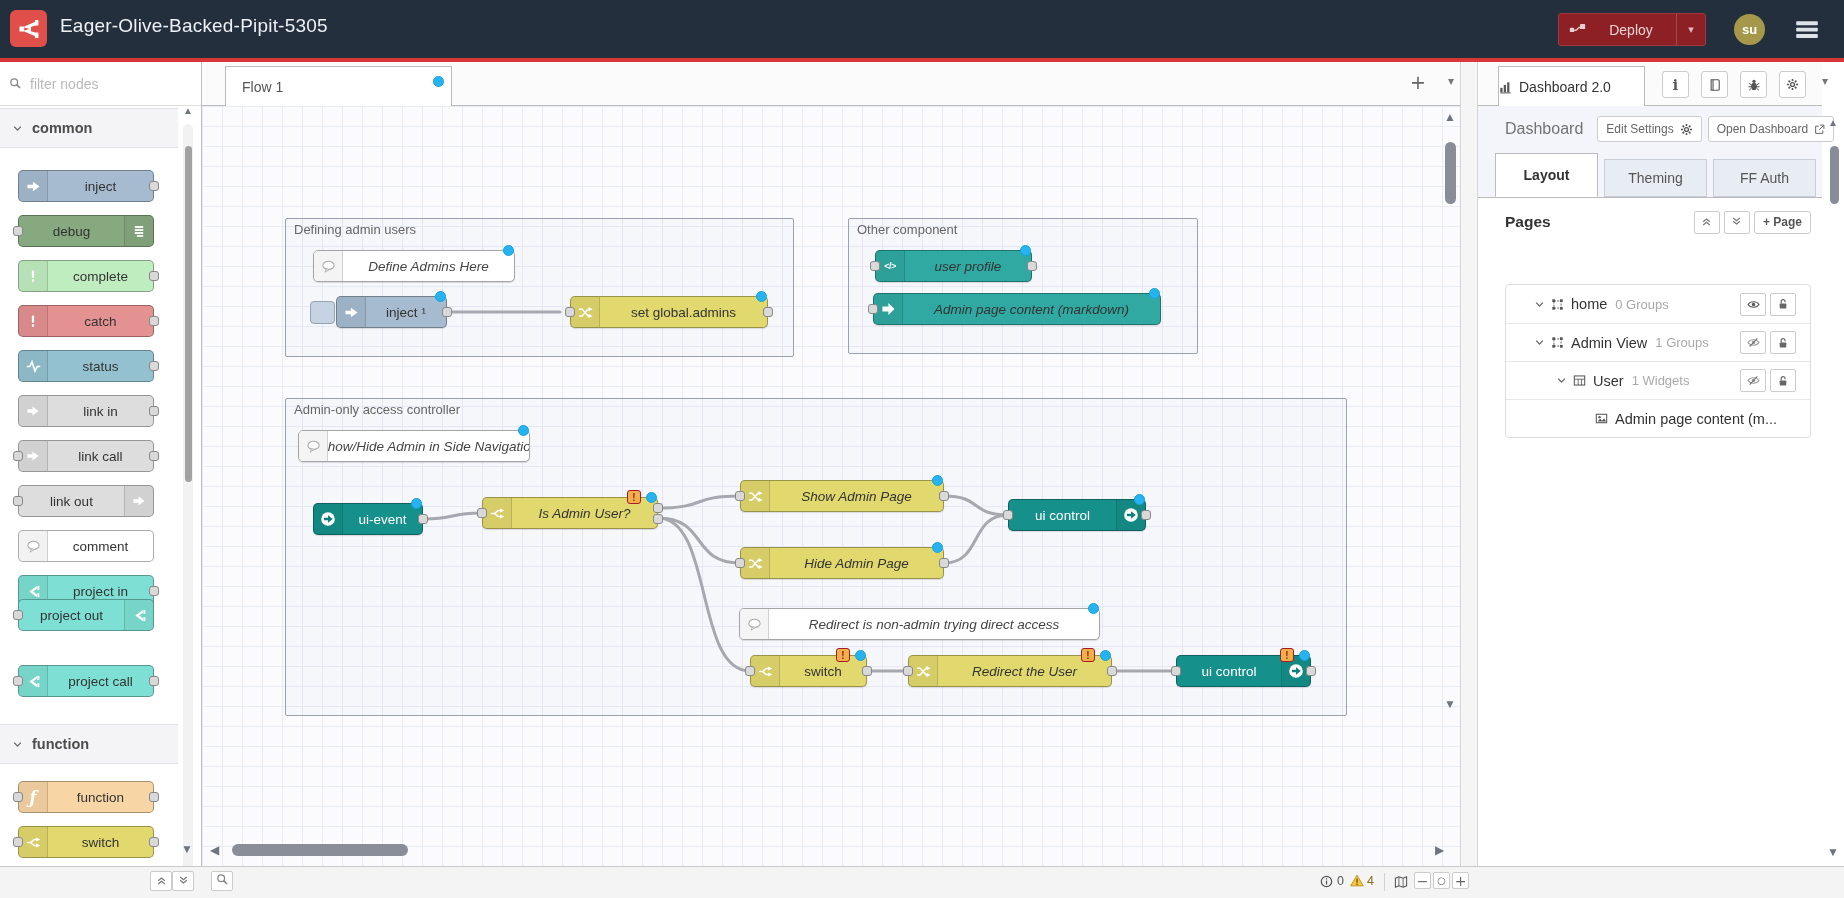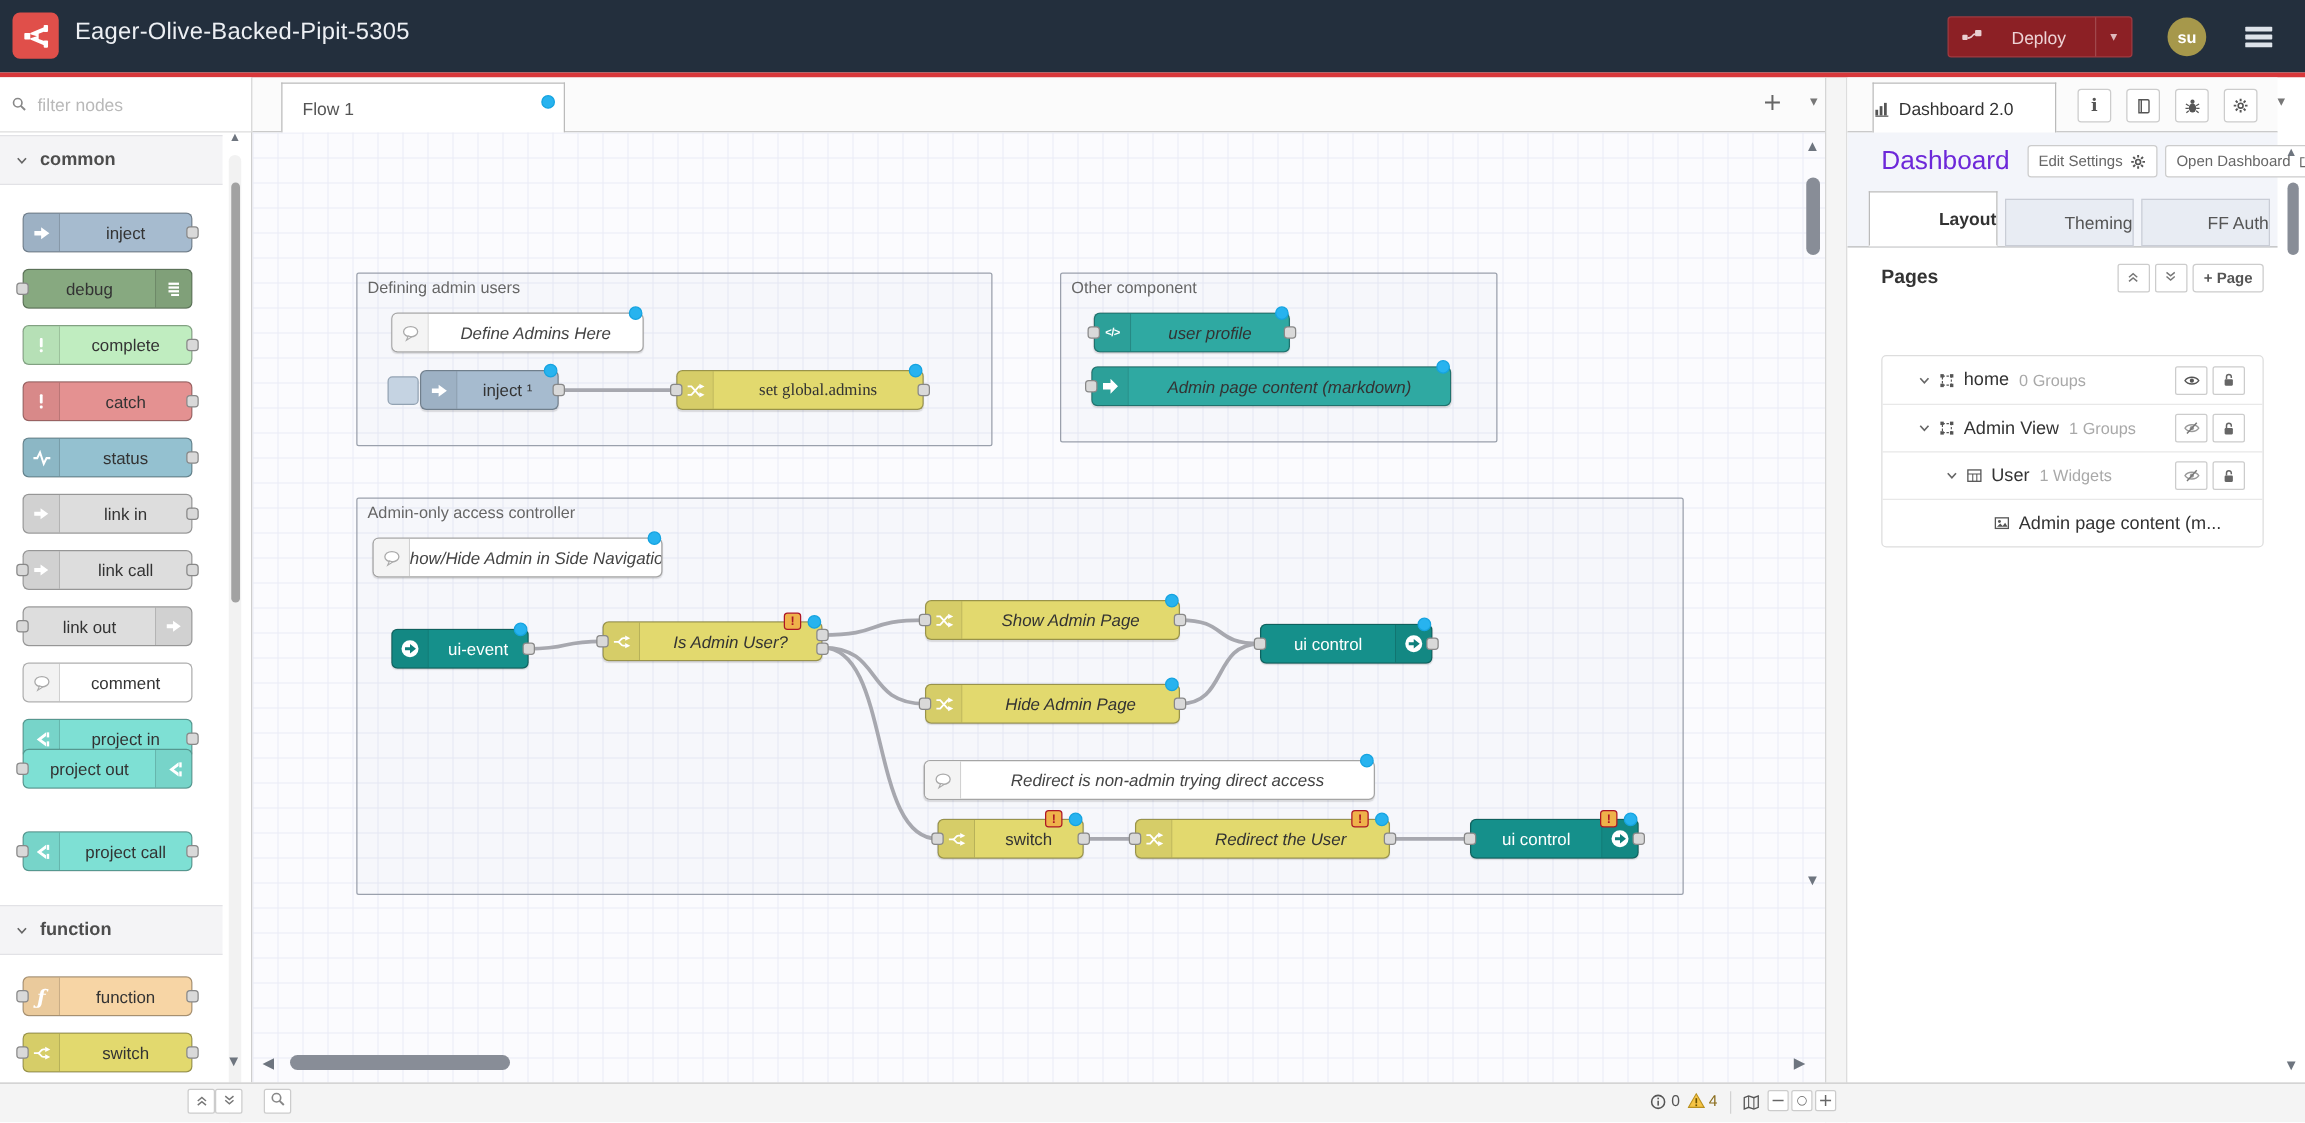--- a/index.html
+++ b/index.html
@@ -65,25 +65,25 @@
   .vthumb{position:absolute;width:11px;border-radius:6px;background:#888d97;}
   
   .splitter{position:absolute;left:1460px;top:62px;width:18px;height:836px;background:#f5f5f5;border-left:1px solid #d5d5d5;border-right:1px solid #d5d5d5;box-sizing:border-box;}
   .sidebar{position:absolute;left:1478px;top:62px;width:366px;height:804px;background:#fff;}
   .sbtabrow{position:absolute;left:0;top:0;width:344px;height:44px;background:#fbfbfb;border-bottom:1px solid #bbb;box-sizing:border-box;}
   .dashtab{left:20px;top:4px;width:147px;height:41px;font-size:14px;color:#333;}
   .dashtab .picn{margin-right:7px;display:flex;}
   .sqbtn{position:absolute;top:9px;width:27px;height:27px;background:#fff;border:1px solid #ccc;border-radius:3px;box-sizing:border-box;
          display:flex;align-items:center;justify-content:center;color:#555;}
   .dashhead{position:absolute;left:0;top:44px;width:344px;height:46px;background:#f3f5fa;display:flex;align-items:center;}
-  .dashtitle{margin-left:27px;font-size:21px;color:#6d28d9;}
+  .dashtitle{margin-left:27px;font-size:16px;color:#737373;}
   .minibtn{height:26px;background:#fff;border:1px solid #ccc;border-radius:3px;box-sizing:border-box;font-size:12px;color:#666;
          display:flex;align-items:center;justify-content:center;padding:0 8px;white-space:nowrap;}
   .sbtabs{position:absolute;left:0;top:90px;width:344px;height:46px;background:#f3f5fa;border-bottom:1px solid #bbb;box-sizing:border-box;}
-  .stab{position:absolute;bottom:0;height:38px;box-sizing:border-box;display:flex;align-items:center;justify-content:flex-end;font-size:14px;}
+  .stab{position:absolute;bottom:0;height:38px;box-sizing:border-box;display:flex;align-items:center;justify-content:center;font-size:14px;}
   .stab.active{height:44px;background:#fff;border:1px solid #bbb;border-bottom:1px solid #fff;font-weight:bold;color:#333;}
   .stab.idle{background:#e8ecf3;border:1px solid #c9cdd6;color:#555;}
   .pagesrow{position:absolute;left:27px;top:148px;width:306px;height:24px;display:flex;align-items:center;}
   .pagesrow .ph{font-size:15.5px;font-weight:bold;color:#333;flex:1;}
   .hint{position:absolute;left:27px;top:184px;width:300px;font-size:12.5px;font-style:italic;color:#9a9a9a;line-height:1.5;}
   .tree{position:absolute;left:27px;top:222px;width:306px;border:1px solid #ddd;border-radius:4px;box-sizing:border-box;background:#fff;}
   .trow{height:38px;display:flex;align-items:center;box-sizing:border-box;}
   .trow + .trow{border-top:1px solid #e8e8e8;}
   .trow .lbl{font-size:14.5px;color:#333;margin-left:7px;white-space:nowrap;overflow:hidden;}
   .trow .meta{font-size:13px;color:#a9a9a9;margin-left:8px;white-space:nowrap;}
@@ -373,21 +373,21 @@
           <span class="icell l">
             <svg viewBox="0 0 20 20" width="15" height="15">
               <path fill="#fff" d="M2 7.6h7.2V3.6L18 10l-8.8 6.4v-4H2z"></path>
             </svg>
           </span>
           <span class="nlabel">inject ¹</span>
           <div class="port pout" style="top: 10px;"></div>
           <div class="injbtn"></div>
           <div class="dot" style="left: 98px; top: -6px;"></div>
         </div>
-        <div class="fnode" style="left: 339px; top: 190px; width: 198px; background: rgb(226, 217, 110); font-family: Liberation Serif, serif;">
+        <div class="fnode" style="left: 368px; top: 190px; width: 198px; background: rgb(226, 217, 110);">
           <span class="icell l">
             <svg viewBox="0 0 20 20" width="15" height="15">
               <g stroke="#fff" stroke-width="2" fill="none">
                 <path d="M1.5 5.5h4l8 9h1.5"></path>
                 <path d="M1.5 14.5h4l8-9h1.5"></path>
               </g>
               <path fill="#fff" d="M14 2.7l5.5 2.8L14 8.3z"></path>
               <path fill="#fff" d="M14 11.7l5.5 2.8-5.5 2.8z"></path>
             </svg>
           </span>

